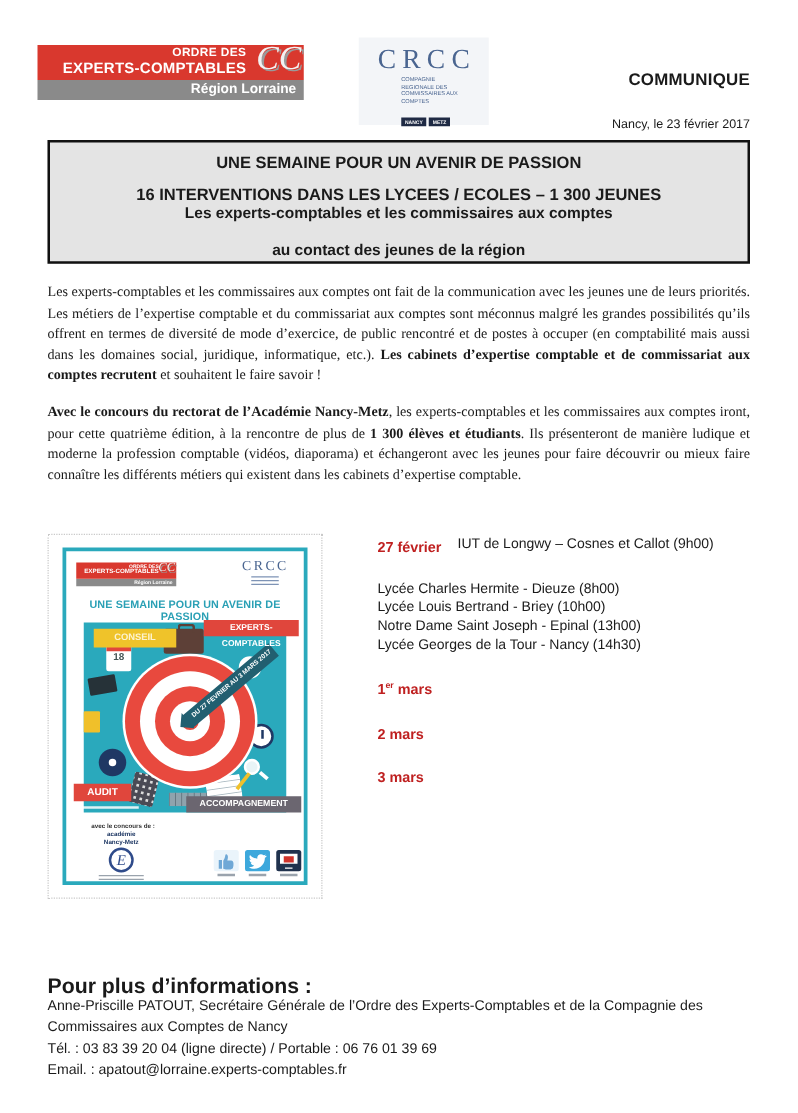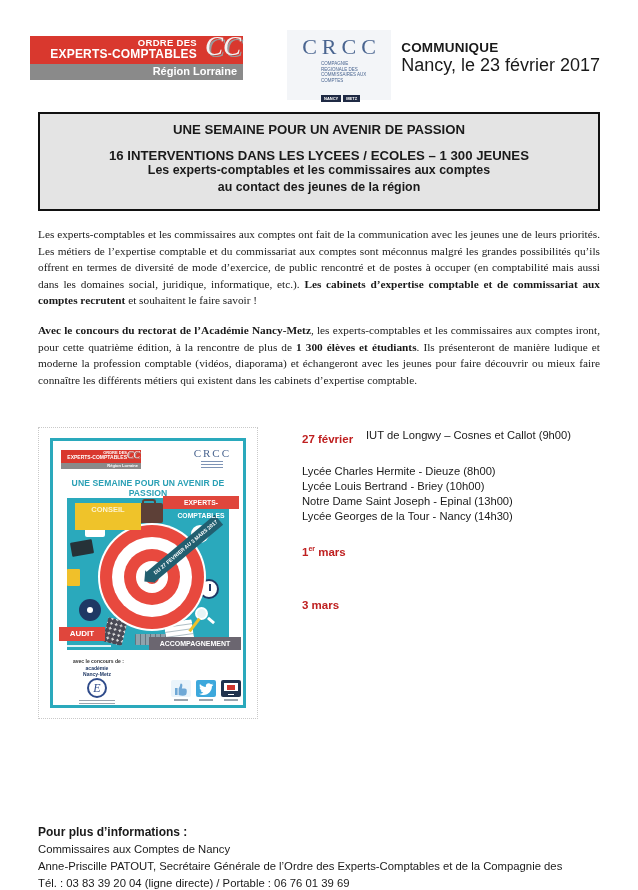--- a/index.html
+++ b/index.html
@@ -37,33 +37,33 @@
     letter-spacing:5px; line-height:1; padding-left:5px;
   }
   .logo-crcc .sub { margin:3px 0 0 34px; text-align:left; color:#4a6590;
     font-size:4.5px; line-height:1.25; }
   .logo-crcc .boxes { margin:2px 0 0 34px; text-align:left; }
   .logo-crcc .boxes span {
     display:inline-block; background:#1f2a44; color:#fff; font-size:4px;
     font-weight:bold; padding:1px 3px; margin-right:2px;
   }
 
-  .communique { position:absolute; right:38px; top:40px; text-align:left; }
+  .communique { position:absolute; right:38px; top:56px; text-align:right; }
   .communique .t { font-size:13.5px; font-weight:bold; letter-spacing:.2px; }
-  .communique .d { font-size:18px; margin-top:0; }
+  .communique .d { font-size:10px; margin-top:23px; }
 
   
   .title-box {
     position:absolute; left:38px; right:38px; top:112px; height:99px;
     background:#e4e4e4; border:2px solid #111; text-align:center; padding-top:8px;
   }
   .title-box .tl1 { font-size:13.2px; font-weight:bold; }
   .title-box .tl2 { font-size:13.2px; font-weight:bold; margin-top:11px; }
   .title-box .tl3 { font-size:12.4px; font-weight:bold; margin-top:0; }
-  .title-box .tl4 { font-size:12.4px; font-weight:bold; margin-top:3px; }
+  .title-box .tl4 { font-size:12.4px; font-weight:bold; margin-top:16px; }
 
   
   .paras { position:absolute; left:38px; right:38px; top:226px;font-family:Liberation Serif, serif; }
   .paras p { font-size:11.3px; line-height:16.6px; text-align:justify; }
   .paras p + p { margin-top:13px; }
   .paras b { font-weight:bold; }
 
   
   .mid { position:absolute; left:38px; right:38px; top:427px; display:flex; }
 
@@ -90,21 +90,21 @@
     letter-spacing:2px; line-height:1; }
   .p-crcc .bar { width:22px; height:1.5px; background:#7e93b5; margin:1.5px auto 0; }
 
   .p-title { position:absolute; left:0; right:0; top:37px; text-align:center;
     color:#2aa0b5; font-size:8.6px; font-weight:bold; letter-spacing:.1px; }
 
   .p-square { position:absolute; left:14px; top:57px; width:162px; height:152px;
     background:#2aa9bc; z-index:1; }
 
   .badge { position:absolute; color:#fff; font-weight:bold; text-align:center; z-index:5; }
-  .b-conseil { left:22px; top:62px; width:66px; height:27px; background:#efc32a;
+  .b-conseil { left:22px; top:62px; width:66px; height:15px; background:#efc32a;
     font-size:7.5px; line-height:13px; color:#fdf3cf; }
   .b-experts { right:4px; top:55px; width:76px; height:13px; background:#e0463c;
     font-size:6.8px; line-height:13px; }
   .b-audit { left:6px; top:186px; width:46px; height:14px; background:#e0463c;
     font-size:8px; line-height:14px; }
   .b-accomp { right:2px; top:196px; width:92px; height:13px; background:#6b6670;
     font-size:7px; line-height:13px; }
 
   .p-target { position:absolute; left:44px; top:81px; z-index:3; }
 
@@ -172,21 +172,21 @@
   
   .sched { margin-left:44px; flex:1 1 auto; padding-top:1px; }
   .grp { display:flex; margin-bottom:17px; }
   .grp .date { flex:0 0 64px; font-size:11.5px; font-weight:bold; color:#bf2020; line-height:15px; }
   .grp .date sup { font-size:7px; }
   .grp .events { flex:1; }
   .grp .events div { font-size:11.2px; line-height:15px; }
 
   
   .footer { position:absolute; left:38px; right:38px; top:780px; }
-  .footer .h { font-size:12px; font-weight:bold; line-height:17px;margin-top:44px; }
+  .footer .h { font-size:17px; font-weight:bold; line-height:17px; }
   .footer div { font-size:11.3px; line-height:17px; }
 </style>
 </head>
 <body>
 
 <div class="logo-oec">
   <div class="red">
     <div class="l1">ORDRE DES</div>
     <div class="l2">EXPERTS-COMPTABLES</div>
     <div class="cc">CC</div>
@@ -336,26 +336,27 @@
         <div>Lycée Charles Hermite - Dieuze (8h00)</div>
         <div>Lycée Louis Bertrand - Briey (10h00)</div>
         <div>Notre Dame Saint Joseph - Epinal (13h00)</div>
         <div>Lycée Georges de la Tour - Nancy (14h30)</div>
       </div>
     </div>
     <div class="grp">
       <div class="date"><span>1</span><sup>er</sup><span> mars</span></div>
     </div>
     <div class="grp">
+      <div class="date"><span>2 mars</span><sup></sup><span></span></div>
     </div>
     <div class="grp">
       <div class="date"><span>3 mars</span><sup></sup><span></span></div>
     </div>
   </div>
 </div>
 
 <div class="footer">
   <div class="h">Pour plus d’informations :</div>
+  <div>Anne-Priscille PATOUT, Secrétaire Générale de l’Ordre des Experts-Comptables et de la Compagnie des</div>
   <div>Commissaires aux  Comptes de Nancy</div>
-  <div>Anne-Priscille PATOUT, Secrétaire Générale de l’Ordre des Experts-Comptables et de la Compagnie des</div>
   <div>Tél. : 03 83 39 20 04 (ligne directe) / Portable : 06 76 01 39 69</div>
   <div>Email. : apatout@lorraine.experts-comptables.fr</div>
 </div>
 
 </body></html>

